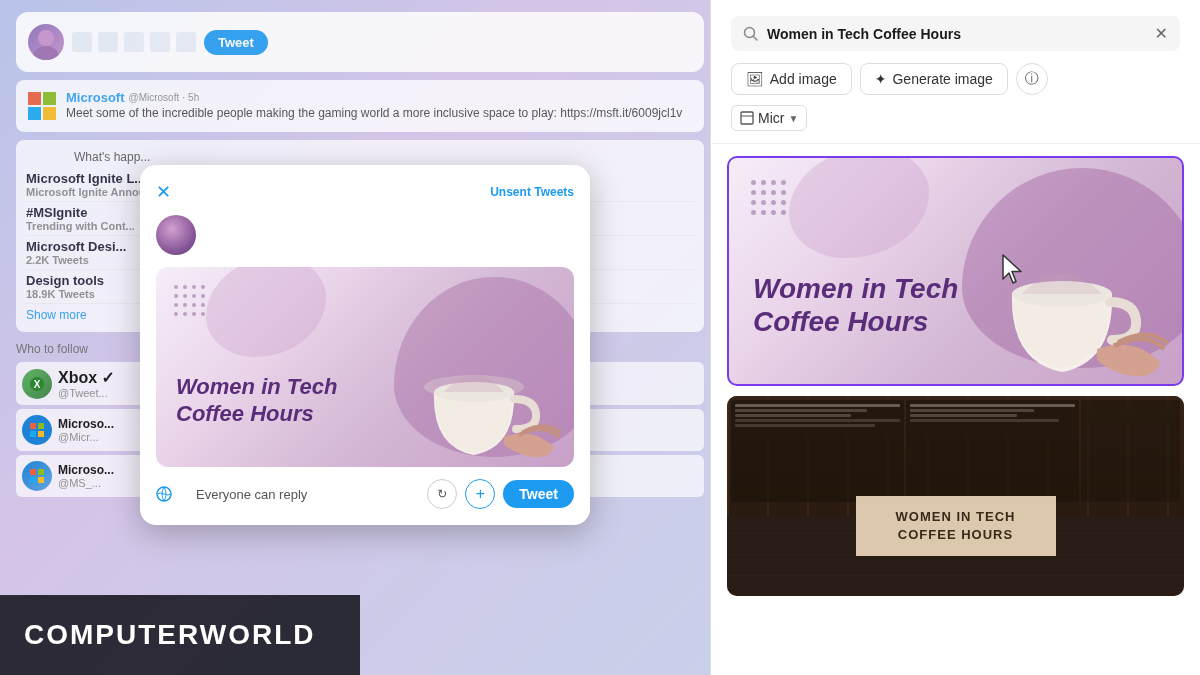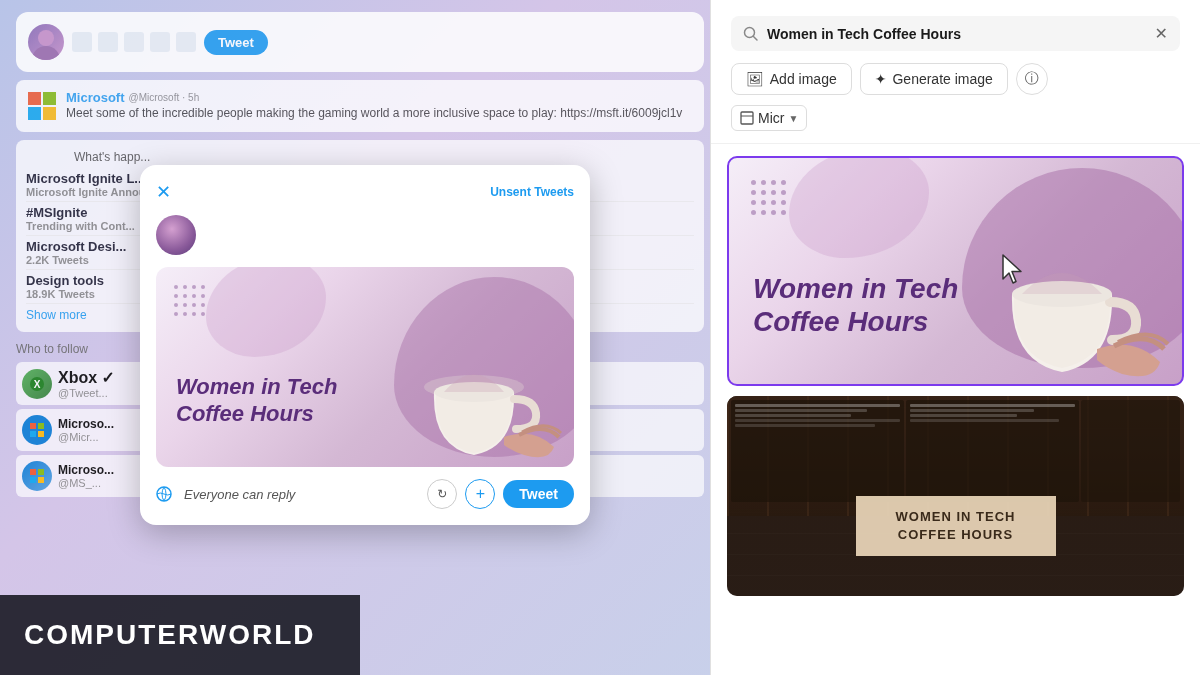--- a/index.html
+++ b/index.html
@@ -219,22 +219,21 @@
 
     .tweet-footer {
       display: flex;
       align-items: center;
       justify-content: space-between;
     }
 
     .tweet-footer-left {
       display: flex;
       align-items: center;
-      gap: 12px;
-      font-style: italic;
+      gap: 24px;
     }
 
     .tweet-reply-info {
       display: flex;
       align-items: center;
       gap: 4px;
       font-size: 13px;
       color: #555;
     }
 

